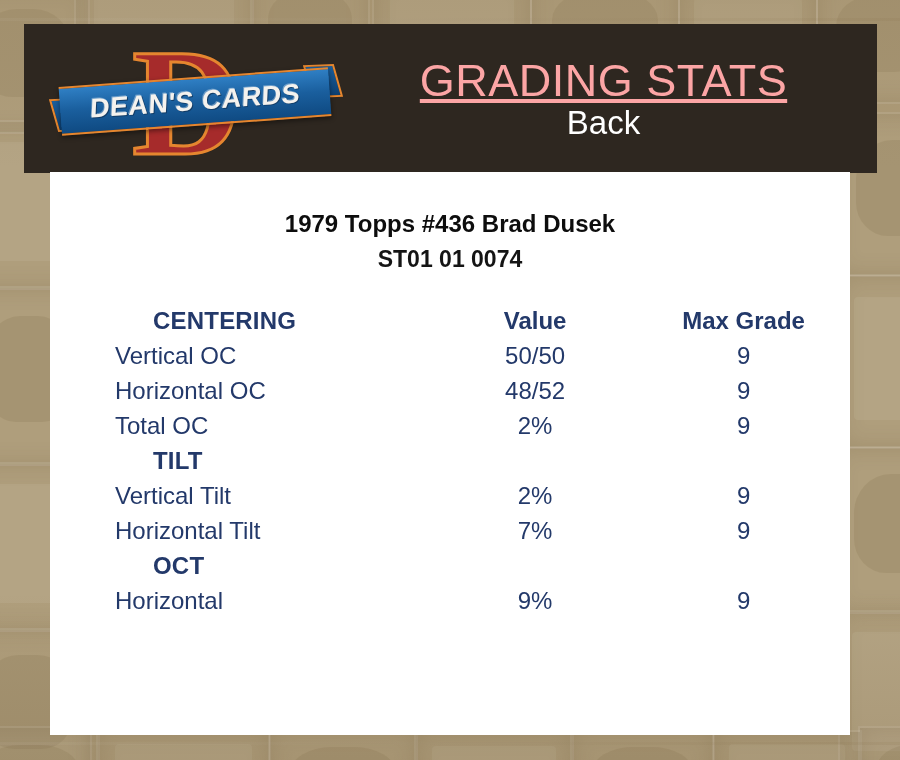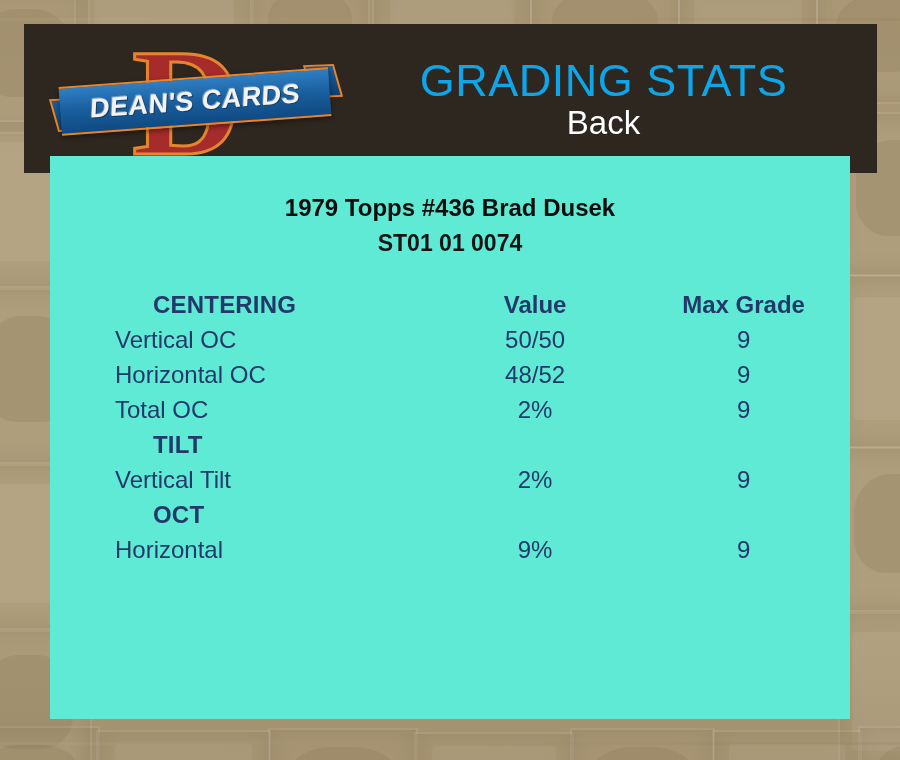--- a/index.html
+++ b/index.html
@@ -130,41 +130,42 @@
     top: 0;
     width: 547px;
     height: 149px;
     display: flex;
     flex-direction: column;
     align-items: center;
     justify-content: center;
     gap: 2px;
   }
   #title-main {
-    color: #0ea5e9;
+    color: #fca5a5;
     font-size: 45px;
     font-weight: normal;
     letter-spacing: 0.5px;
     line-height: 1.05;
+    text-decoration: underline;
   }
   #title-sub {
     color: #ffffff;
     font-size: 33px;
     font-weight: normal;
     line-height: 1.05;
   }
 
   
   #panel {
     position: absolute;
     left: 50px;
-    top: 156px;
+    top: 172px;
     width: 800px;
     height: 563px;
-    background: #5eead4;
+    background: #ffffff;
   }
 
   #card-title {
     text-align: center;
     margin-top: 38px;
     font-size: 24px;
     font-weight: bold;
     color: #0d0d0d;
   }
   #card-serial {
@@ -290,20 +291,25 @@
         <tr class="section">
           <td class="c-label">TILT</td>
           <td class="c-value"></td>
           <td class="c-grade"></td>
         </tr>
         <tr class="item">
           <td class="c-label">Vertical Tilt</td>
           <td class="c-value">2%</td>
           <td class="c-grade">9</td>
         </tr>
+        <tr class="item">
+          <td class="c-label">Horizontal Tilt</td>
+          <td class="c-value">7%</td>
+          <td class="c-grade">9</td>
+        </tr>
         <tr class="section">
           <td class="c-label">OCT</td>
           <td class="c-value"></td>
           <td class="c-grade"></td>
         </tr>
         <tr class="item">
           <td class="c-label">Horizontal</td>
           <td class="c-value">9%</td>
           <td class="c-grade">9</td>
         </tr>

